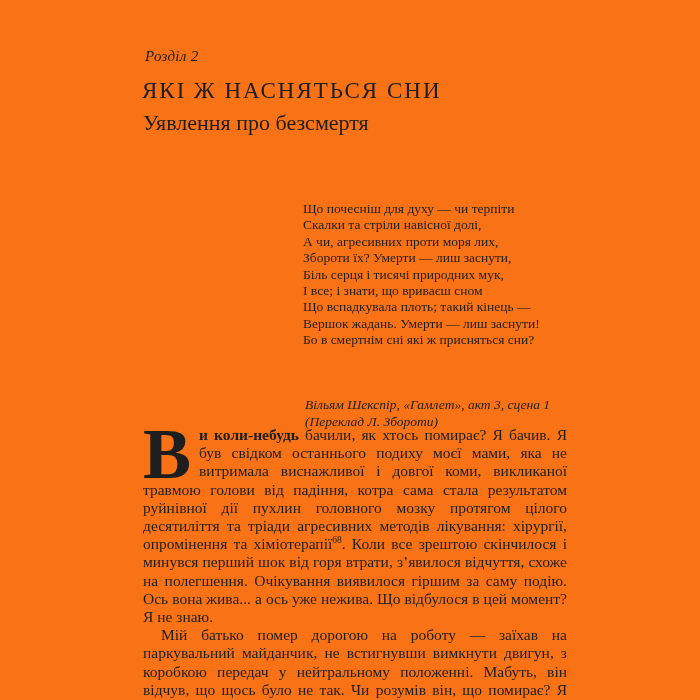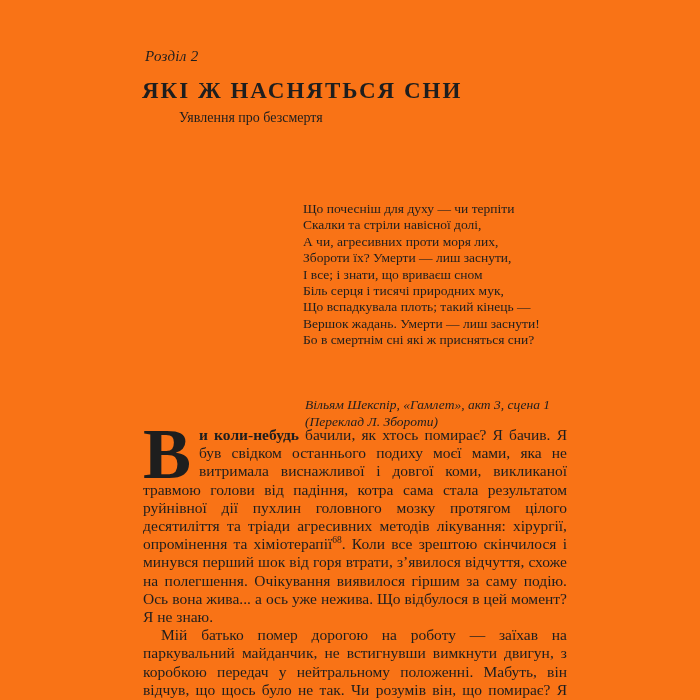--- a/index.html
+++ b/index.html
@@ -18,31 +18,30 @@
     left: 145px;
     top: 48px;
     font-style: italic;
     font-size: 15px;
     letter-spacing: 0.3px;
   }
   .chapter-title {
     position: absolute;
     left: 142px;
     top: 78px;
-    font-weight: bold;
+    font-weight: normal;
     font-size: 23px;
     letter-spacing: 2px;
     white-space: nowrap;
   }
   .chapter-subtitle {
     position: absolute;
     left: 143px;
     top: 110px;
-    font-size: 14px;
-    margin-left: 36px;
+    font-size: 22px;
   }
   .epigraph {
     position: absolute;
     left: 303px;
     top: 201px;
     font-size: 13.5px;
     line-height: 16.4px;
     white-space: nowrap;
   }
   .attribution {
@@ -91,22 +90,22 @@
 
   <h1 class="chapter-title">ЯКІ Ж НАСНЯТЬСЯ СНИ</h1>
 
   <div class="chapter-subtitle">Уявлення про безсмертя</div>
 
   <div class="epigraph">
     <div>Що почесніш для духу — чи терпіти</div>
     <div>Скалки та стріли навісної долі,</div>
     <div>А чи, агресивних проти моря лих,</div>
     <div>Збороти їх? Умерти — лиш заснути,</div>
+    <div>Біль серця і тисячі природних мук,</div>
     <div>І все; і знати, що вриваєш сном</div>
-    <div>Біль серця і тисячі природних мук,</div>
     <div>Що вспадкувала плоть; такий кінець —</div>
     <div>Вершок жадань. Умерти — лиш заснути!</div>
     <div>Бо в смертнім сні які ж присняться сни?</div>
   </div>
 
   <div class="attribution">
     <div>Вільям Шекспір, «Гамлет», акт 3, сцена 1</div>
     <div>(Переклад Л. Збороти)</div>
   </div>
 

